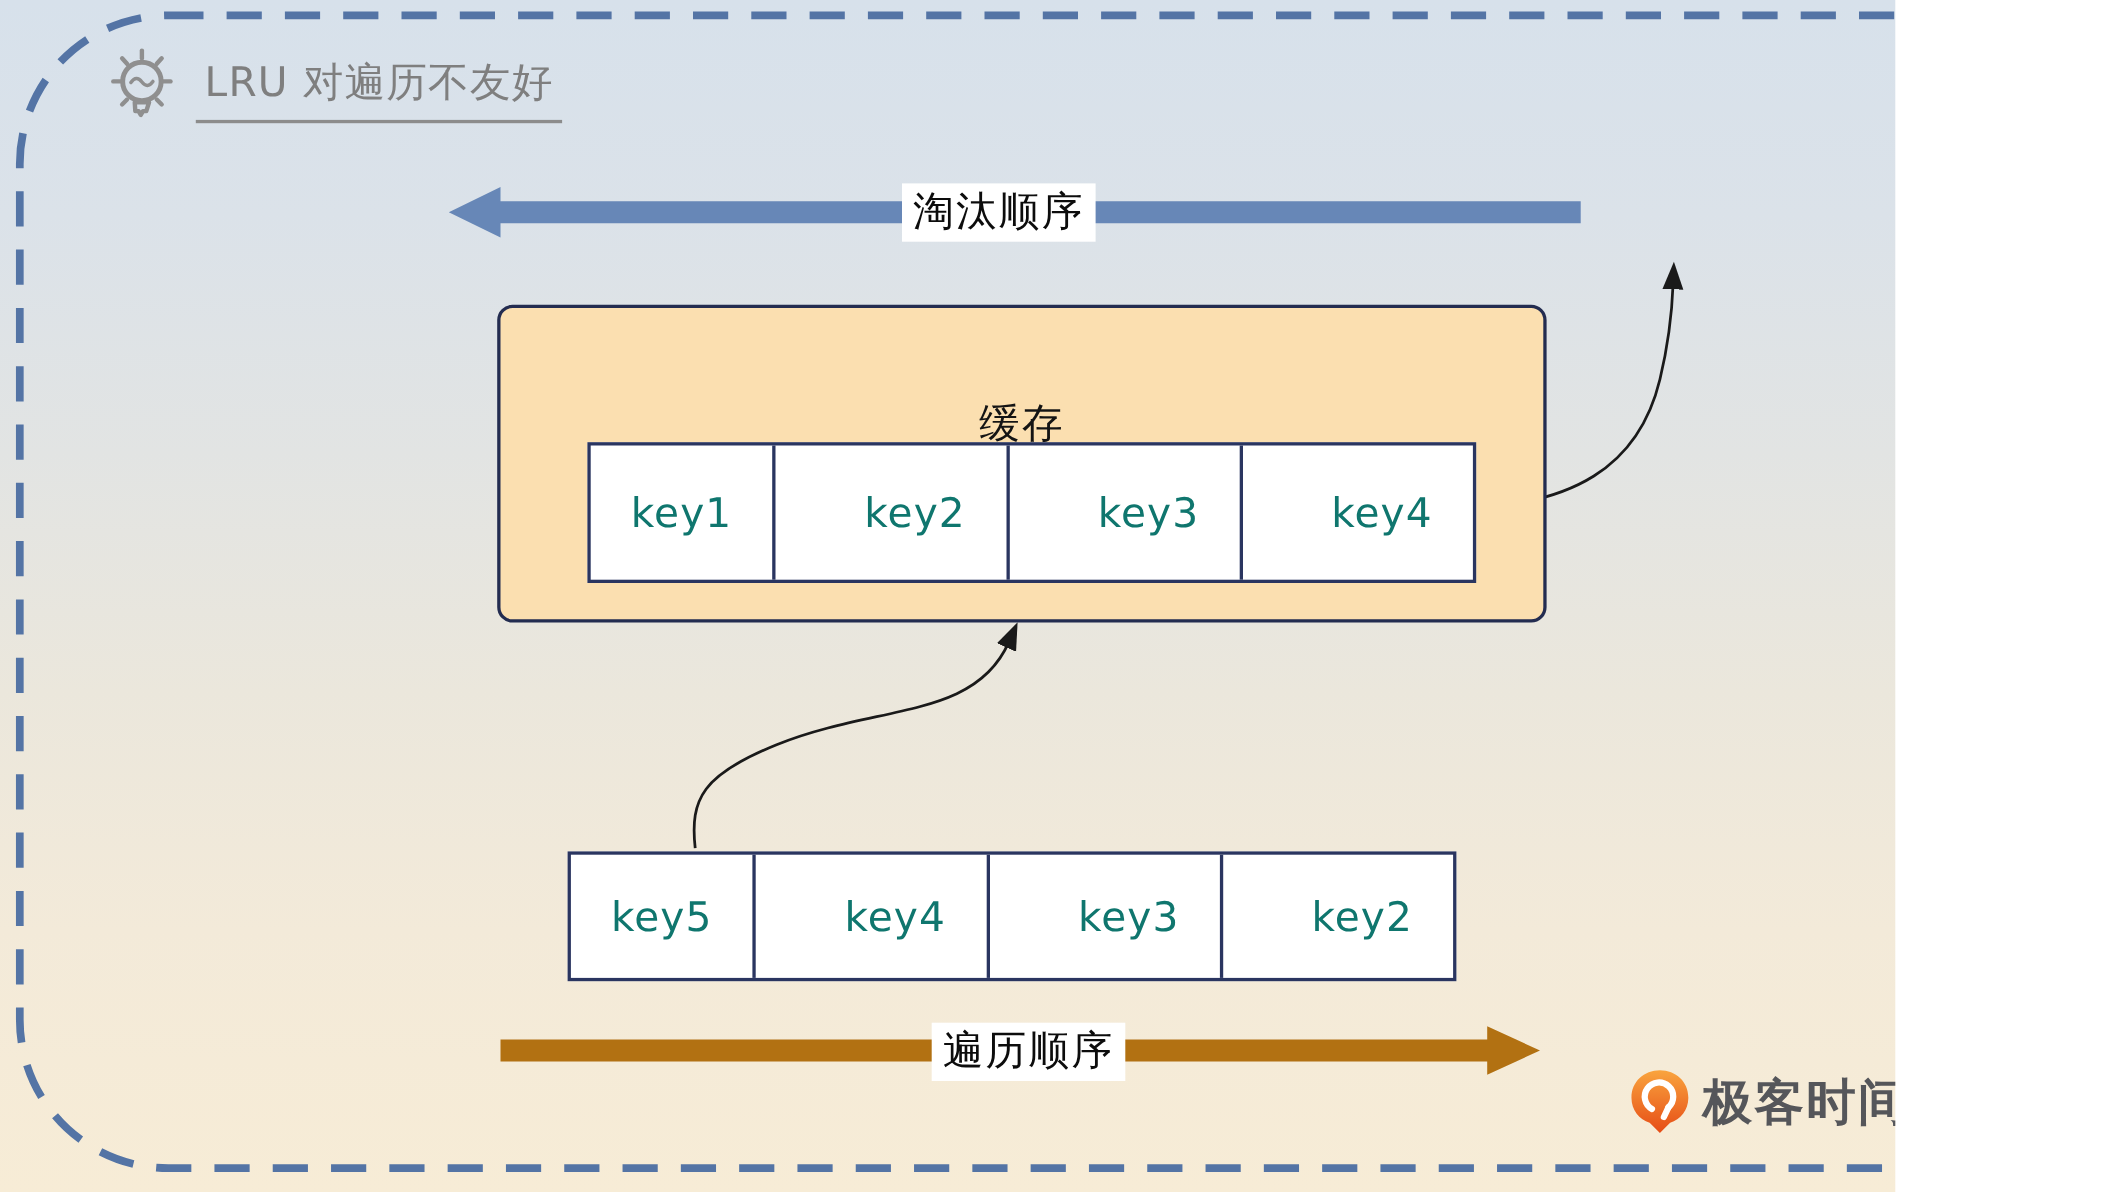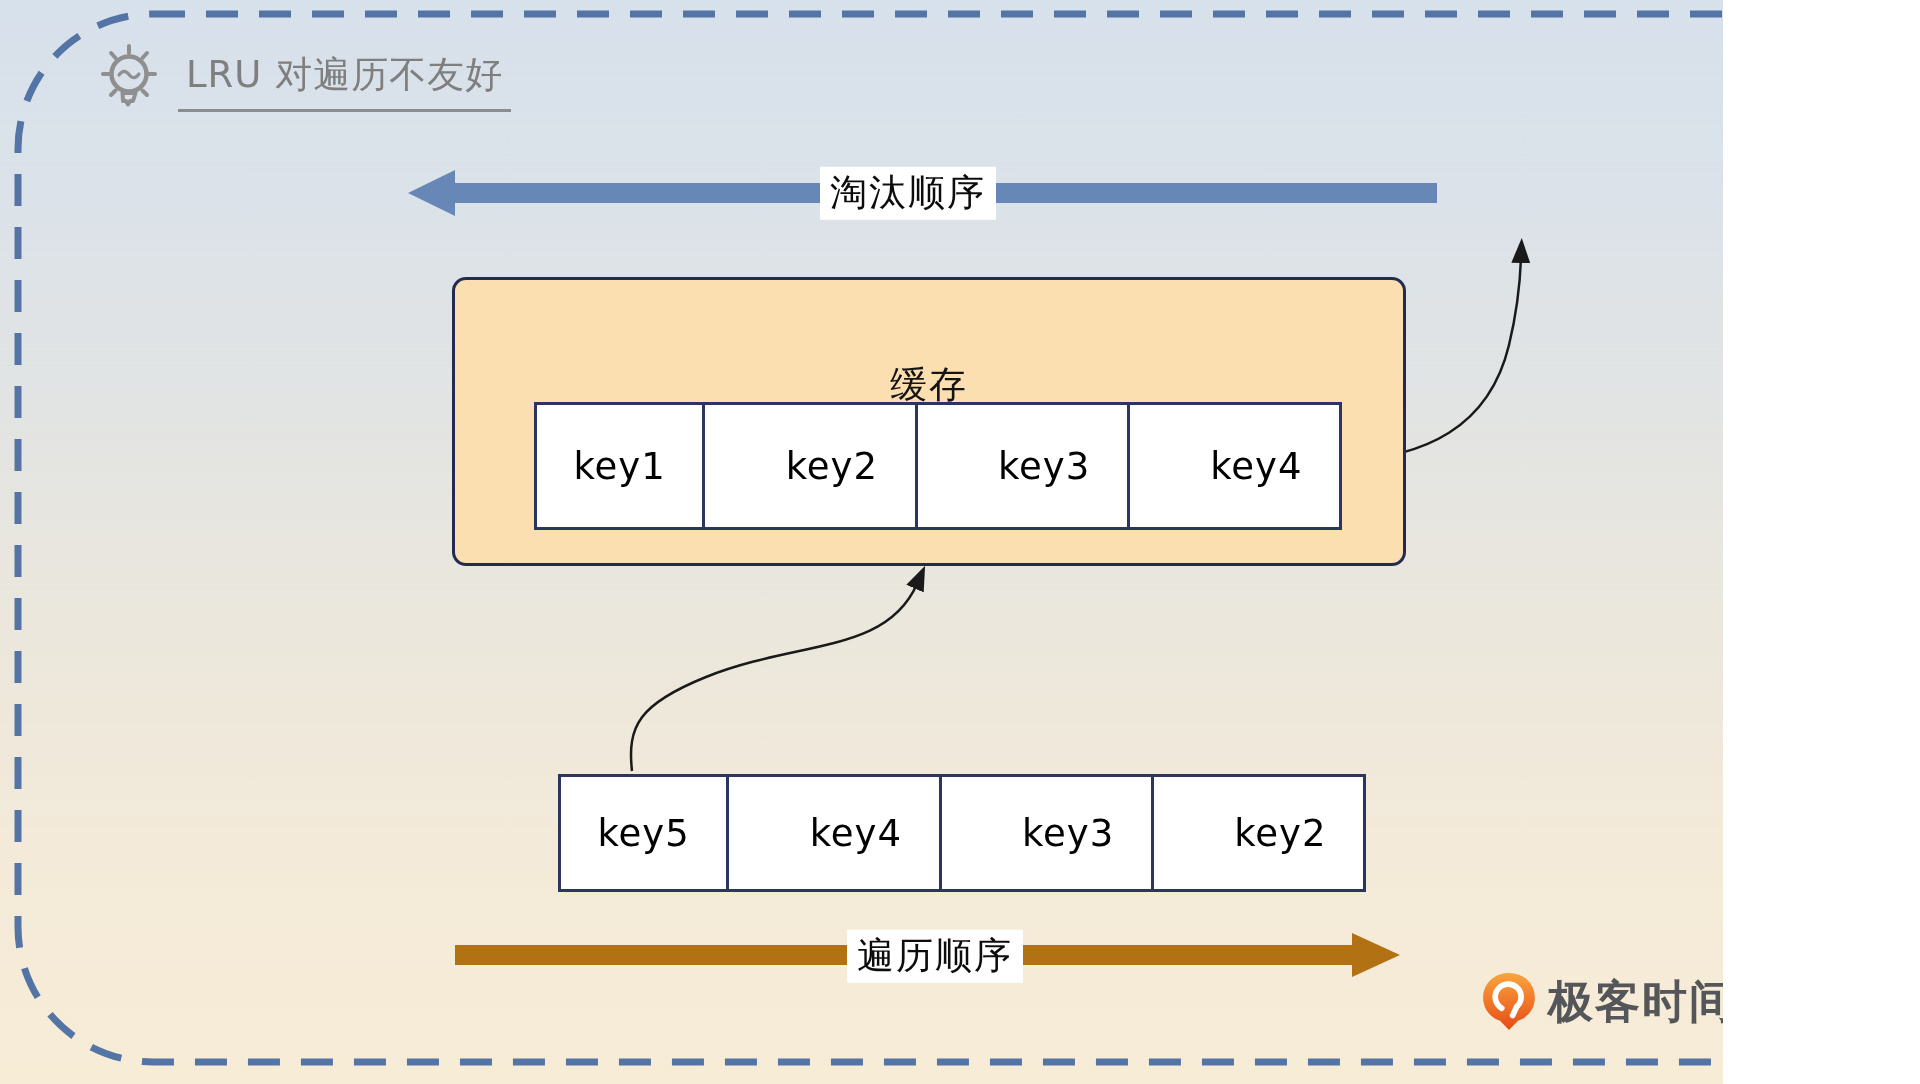--- a/index.html
+++ b/index.html
@@ -49,25 +49,25 @@
 
   
   .row {
     position: absolute;
     display: flex;
     background: #ffffff;
     border: 3px solid #2a3560;
     box-sizing: border-box;
   }
   .row-cache { left: 534px; top: 402px; width: 808px; height: 128px; }
-  .row-traversal { left: 558px; top: 774px; width: 808px; height: 118px; }
+  .row-traversal { left: 516px; top: 774px; width: 808px; height: 118px; }
   .cell {
     flex: 1 1 0;
     display: flex; align-items: center; justify-content: center;
-    font-size: 37px; color: #000000;
+    font-size: 37px; color: #0f766e;
     letter-spacing: 1px;
   }
   .cell + .cell { border-left: 3px solid #2a3560; padding-left: 44px; }
 
   
   .arrow-label {
     position: absolute;
     transform: translate(-50%, -50%);
     background: #ffffff;
     padding: 5px 10px;

